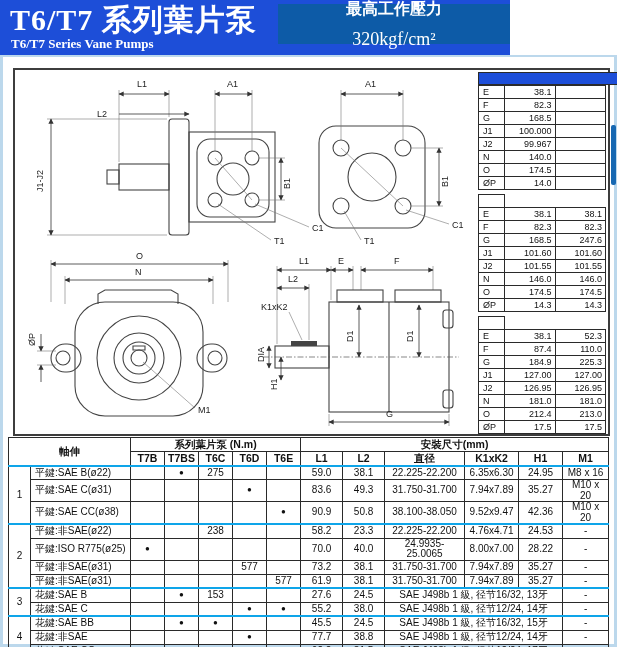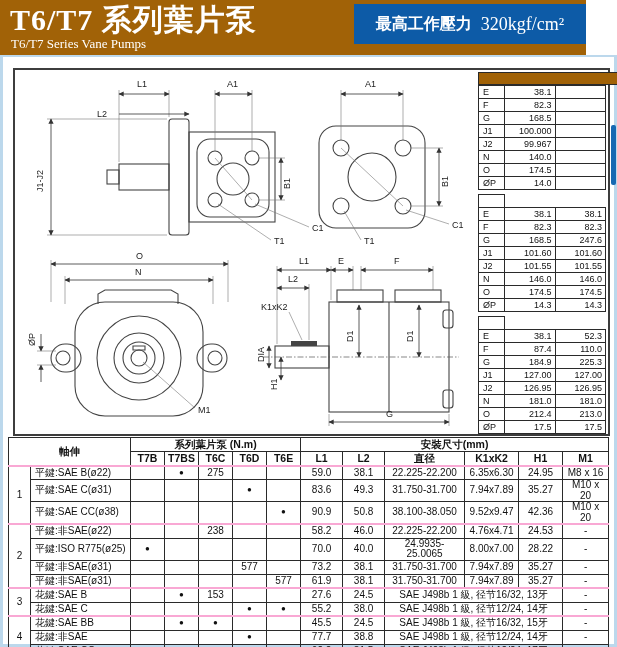--- a/index.html
+++ b/index.html
@@ -1,23 +1,23 @@
 <!DOCTYPE html>
 <html><head>
 <meta charset="utf-8">
 <style>
   * { margin:0; padding:0; box-sizing:border-box; }
   body { width:617px; height:647px; font-family:"Liberation Sans", sans-serif; background:#e9f2f9; }
   .page { position:relative; width:617px; height:647px; background:#fff; overflow:hidden; }
 
   
-  .hdr { position:absolute; top:0; left:0; width:586px; height:55px; background:#a16207; }
+  .hdr { position:absolute; top:0; left:0; width:510px; height:55px; background:#1d4ed8; }
   .hdr .title { position:absolute; left:10px; top:0px; color:#fff; font-family:"Liberation Serif", serif; font-size:30px; font-weight:bold; letter-spacing:1px; white-space:nowrap; }
-  .hdr .subtitle { position:absolute; left:11px; top:36px; color:#fff; font-family:"Liberation Serif", serif; font-size:13px; }
-  .hdr .pressure { position:absolute; right:0px; top:4px; width:232px; height:40px; background:#0d5ba7; display:flex; align-items:center; justify-content:center; gap:9px; }
+  .hdr .subtitle { position:absolute; left:11px; top:36px; color:#fff; font-family:"Liberation Serif", serif; font-size:13px;font-weight:bold; }
+  .hdr .pressure { position:absolute; right:0px; top:4px; width:232px; height:40px; background:#0d5ba7; display:flex; align-items:center; justify-content:center; gap:9px;flex-direction:column; }
   .hdr .plabel { color:#fff; font-size:16px; font-weight:bold; }
   .hdr .pvalue { color:#fff; font-family:"Liberation Serif", serif; font-size:18px; }
 
   
   .frame { position:absolute; top:55px; left:0; width:617px; height:592px; background:#fff; border:3px solid #bcd8ec; border-top:2px solid #bcd8ec; }
   .scroll-thumb { position:absolute; right:1px; top:125px; width:5px; height:60px; background:#1768b2; border-radius:2px; }
 
   
   .drawbox { position:absolute; left:13px; top:68px; width:597px; height:368px; border:2px solid #3d3d3d; background:#fff; }
   .drawbox svg { position:absolute; }
@@ -35,21 +35,21 @@
   table.dimtbl td.hdr { text-align:center; font-weight:bold; }
   table.dimtbl td.val { text-align:right; }
 
   
   #main-table { position:absolute; left:8px; top:437px; width:600px; border-collapse:collapse; table-layout:fixed; font-size:10px; color:#111; }
   #main-table th, #main-table td { border:1px solid #2a2a2a; padding:0 2px; height:14px; line-height:1.05; }
   #main-table th { font-weight:bold; font-size:10.5px; }
   #main-table td { text-align:center; }
   #main-table td.rowlab { text-align:left; padding-left:4px; white-space:nowrap; }
   #main-table td.dot { font-size:8px; }
-  #main-table tr.gstart td { border-top:2px solid #f9a8d4; }
+  #main-table tr.gstart td { border-top:2px solid #0ea5e9; }
 </style>
 </head>
 <body>
 
 <div class="page">
 
   <div class="hdr">
     <div class="title">T6/T7 系列葉片泵</div>
     <div class="subtitle">T6/T7 Series Vane Pumps</div>
     <div class="pressure">
@@ -442,21 +442,21 @@
         </tr>
         <tr class="gstart">
           <td rowspan="4">2</td>
           <td class="rowlab">平鍵:非SAE(ø22)</td>
           <td></td>
           <td></td>
           <td>238</td>
           <td></td>
           <td></td>
           <td>58.2</td>
-          <td>46.0</td>
+          <td>23.3</td>
           <td>22.225-22.200</td>
           <td>4.76x4.71</td>
           <td>24.53</td>
           <td>-</td>
         </tr>
         <tr>
           <td class="rowlab">平鍵:ISO R775(ø25)</td>
           <td class="dot">●</td>
           <td></td>
           <td></td>

